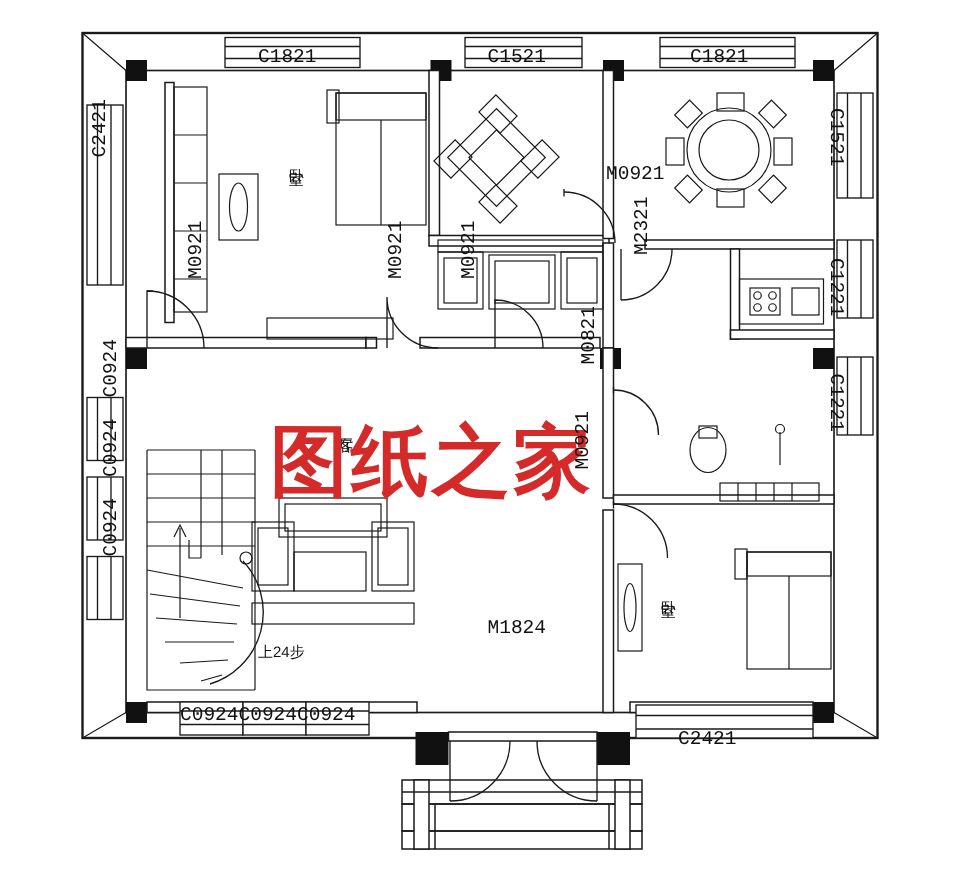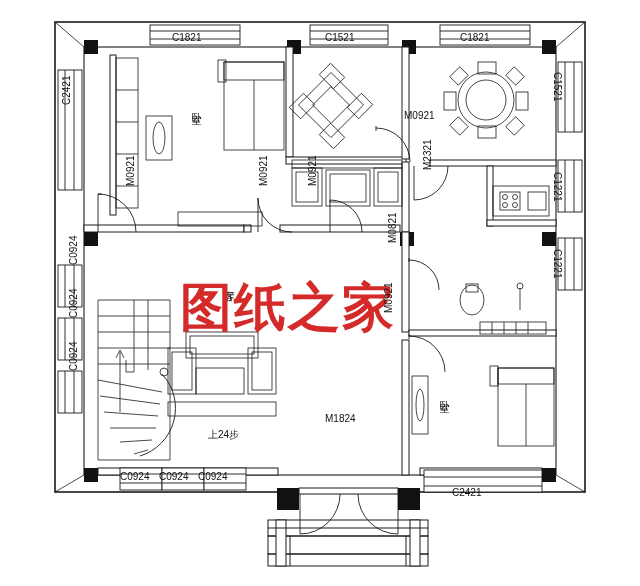--- a/index.html
+++ b/index.html
@@ -19,22 +19,22 @@
   }
   .plan-svg {
     position: absolute;
     left: 0;
     top: 0;
     width: 640px;
     height: 586px;
   }
   .lbl {
     position: absolute;
-    font-family: Liberation Sans, sans-serif;
-    font-size: 10px;
+    font-family: Liberation Mono, monospace;
+    font-size: 13px;
     color: #111111;
     white-space: nowrap;
     letter-spacing: 0px;
     line-height: 10px;
   }
   .lbl.vert {
     writing-mode: vertical-rl;
     text-orientation: mixed;
   }
   .lbl.vert180 {
@@ -333,21 +333,21 @@
       <line x1="406" y1="536" x2="406" y2="566"></line>
     </g>
   </svg>
 
   <div class="room vert" style="left:191px; top:105px;">卧室</div>
   <div class="room vert" style="left:224px; top:283px;">客厅</div>
   <div class="room vert" style="left:439px; top:393px;">卧室</div>
 
   <div class="watermark" style="left:180px; top:273px;">图纸之家</div>
 
-  <div class="stair-note" style="left:172px; top:428px;padding-left:36px;">上24步</div>
+  <div class="stair-note" style="left:172px; top:428px;">上24步</div>
 
   <div class="lbl" style="left:172px; top:33px;">C1821</div>
   <div class="lbl" style="left:325px; top:33px;">C1521</div>
   <div class="lbl" style="left:460px; top:33px;">C1821</div>
 
   <div class="lbl vert180" style="left:72px; top:105px;">C2421</div>
   <div class="lbl vert180" style="left:79px; top:265px;">C0924</div>
   <div class="lbl vert180" style="left:79px; top:318px;">C0924</div>
   <div class="lbl vert180" style="left:79px; top:371px;">C0924</div>
 

